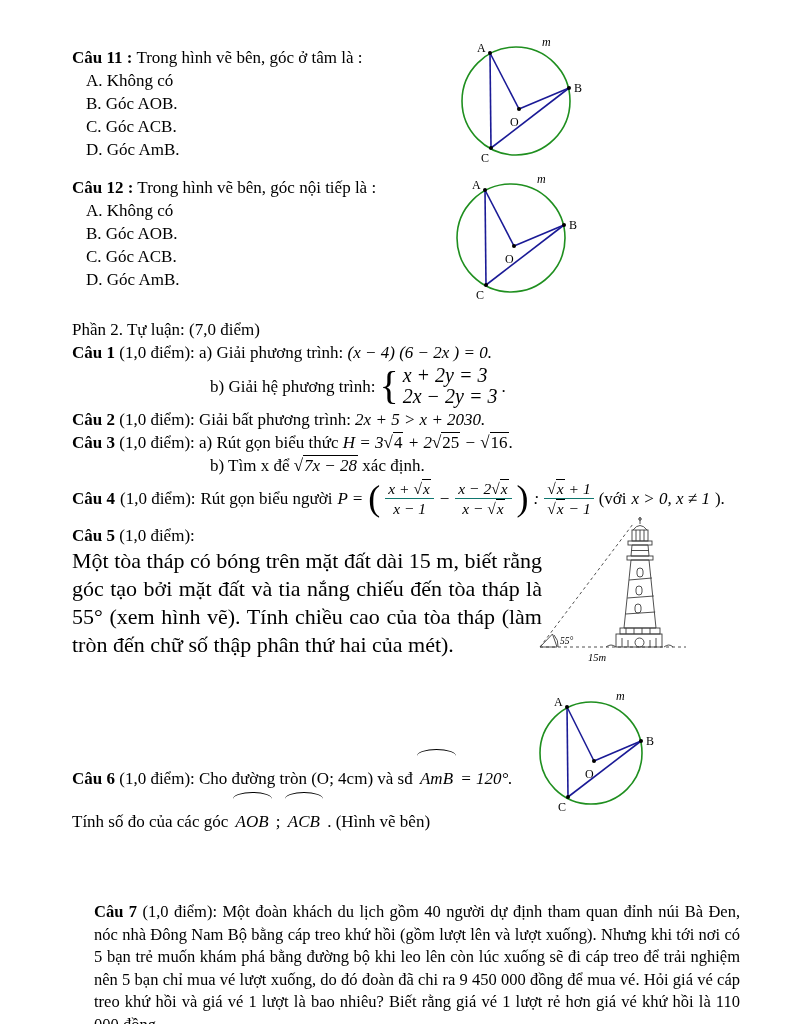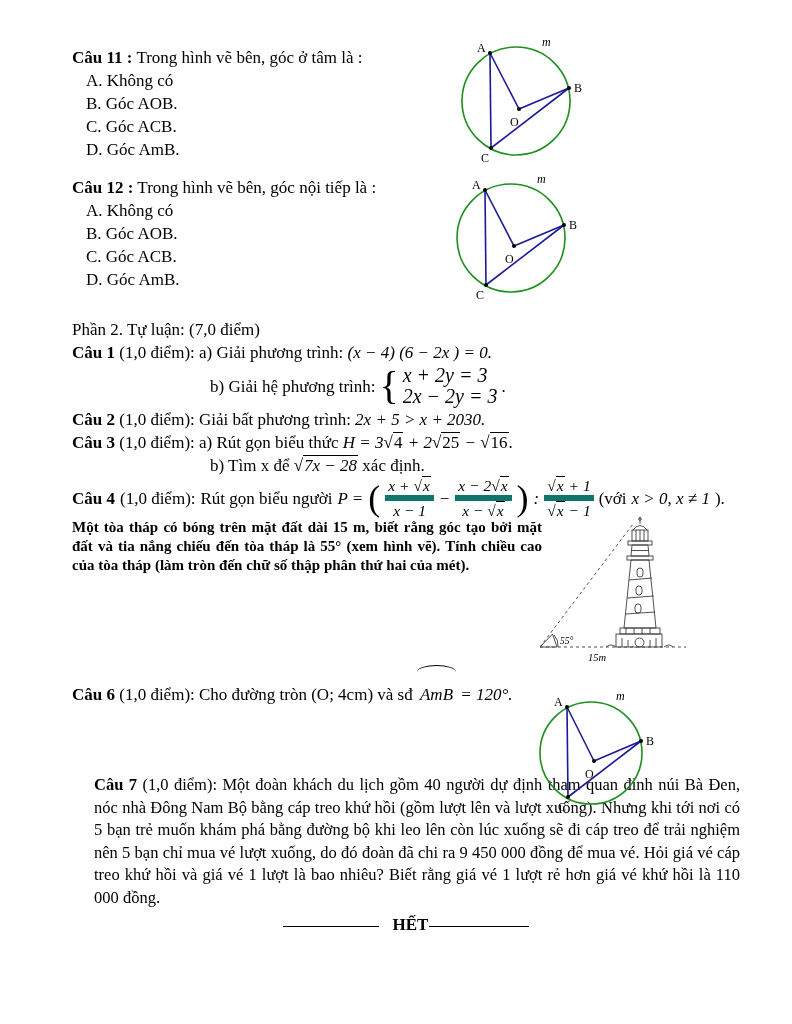--- a/index.html
+++ b/index.html
@@ -17,28 +17,28 @@
   .part2{margin-top:27px;font-weight:normal;}
   .sysline{margin-left:138px;display:flex;align-items:center;height:44px;}
   .sysline > *{margin-right:4px;}
   .brace{font-size:40px;font-weight:300;line-height:40px;font-style:normal;}
   .sys{display:inline-block;font-style:italic;font-size:20px;line-height:21px;}
   .sys > div{height:21px;}
   .c3b{margin-left:138px;height:24px;}
   .c4line{display:flex;align-items:center;height:40px;}
   .c4line > *{margin-right:5px;}
   .frac{text-align:center;font-style:italic;font-size:15.5px;line-height:17px;}
-  .frac .num{display:block;border-bottom:6px solid #0f766e;padding:0 3px 1px;}
+  .frac .num{display:block;border-bottom:1px solid #0f766e;padding:0 3px 1px;}
   .frac .den{display:block;padding-top:1px;}
   .bigp{font-size:36px;font-weight:300;font-style:normal;line-height:36px;}
   .rad{white-space:nowrap;}
   .rsign{font-style:normal;}
   .rv{border-top:1.2px solid #000;padding:0 1px;}
   .c5label{margin-top:6px;}
-  .c5para{width:470px;text-align:justify;font-size:15px;line-height:19px;font-weight:bold;}
+  .c5para{width:470px;text-align:justify;font-size:22px;line-height:28px;}
   .c6-block{margin-top:92px;}
   .c6-block .line{line-height:30px;width:480px;}
   .arc{position:relative;display:inline-block;font-style:italic;padding:13px 3px 0;}
   .arc::before{
     content:"";position:absolute;left:0;right:0;top:-2px;height:6px;
     border-top:1.3px solid #000;
     border-top-left-radius:50% 100%;border-top-right-radius:50% 100%;
   }
   .c7para{margin-top:64px;text-align:justify;font-size:16.5px;line-height:22.5px;margin-left:22px;}
   .footer{margin-top:4px;text-align:center;}
@@ -135,29 +135,40 @@
     <span class="math">:</span>
     <span class="frac">
       <span class="num"><span class="rad"><span class="rsign">√</span><span class="rv">x</span></span> <span>+ 1</span></span>
       <span class="den"><span class="rad"><span class="rsign">√</span><span class="rv">x</span></span> <span>− 1</span></span>
     </span>
     <span>(với</span>
     <span class="math">x &gt; 0, x ≠ 1</span>
     <span>).</span>
   </div>
 
+  <div class="line c5label">
+    <span class="lbl">Câu 5</span>
+    <span>(1,0 điểm):</span>
+  </div>
   <div class="c5para">Một tòa tháp có bóng trên mặt đất dài 15 m, biết rằng góc tạo bởi mặt đất và tia nắng chiếu đến tòa tháp là 55° (xem hình vẽ). Tính chiều cao của tòa tháp (làm tròn đến chữ số thập phân thứ hai của mét).</div>
 
   <div class="c6-block">
     <div class="line">
       <span class="lbl">Câu 6</span>
       <span>(1,0 điểm):</span>
       <span>Cho đường tròn (O; 4cm) và sđ</span>
       <span class="arc">AmB</span>
       <span class="math">= 120°.</span>
+    </div>
+    <div class="line">
+      <span>Tính số đo của các góc</span>
+      <span class="arc">AOB</span>
+      <span>;</span>
+      <span class="arc">ACB</span>
+      <span>. (Hình vẽ bên)</span>
     </div>
   </div>
 
   <div class="c7para">
     <span class="lbl">Câu 7</span>
     <span>(1,0 điểm):</span>
     <span>Một đoàn khách du lịch gồm 40 người dự định tham quan đỉnh núi Bà Đen, nóc nhà Đông Nam Bộ bằng cáp treo khứ hồi (gồm lượt lên và lượt xuống). Nhưng khi tới nơi có 5 bạn trẻ muốn khám phá bằng đường bộ khi leo lên còn lúc xuống sẽ đi cáp treo để trải nghiệm nên 5 bạn chỉ mua vé lượt xuống, do đó đoàn đã chi ra 9 450 000 đồng để mua vé. Hỏi giá vé cáp treo khứ hồi và giá vé 1 lượt là bao nhiêu? Biết rằng giá vé 1 lượt rẻ hơn giá vé khứ hồi là 110 000 đồng.</span>
   </div>
 
   <div class="footer">

